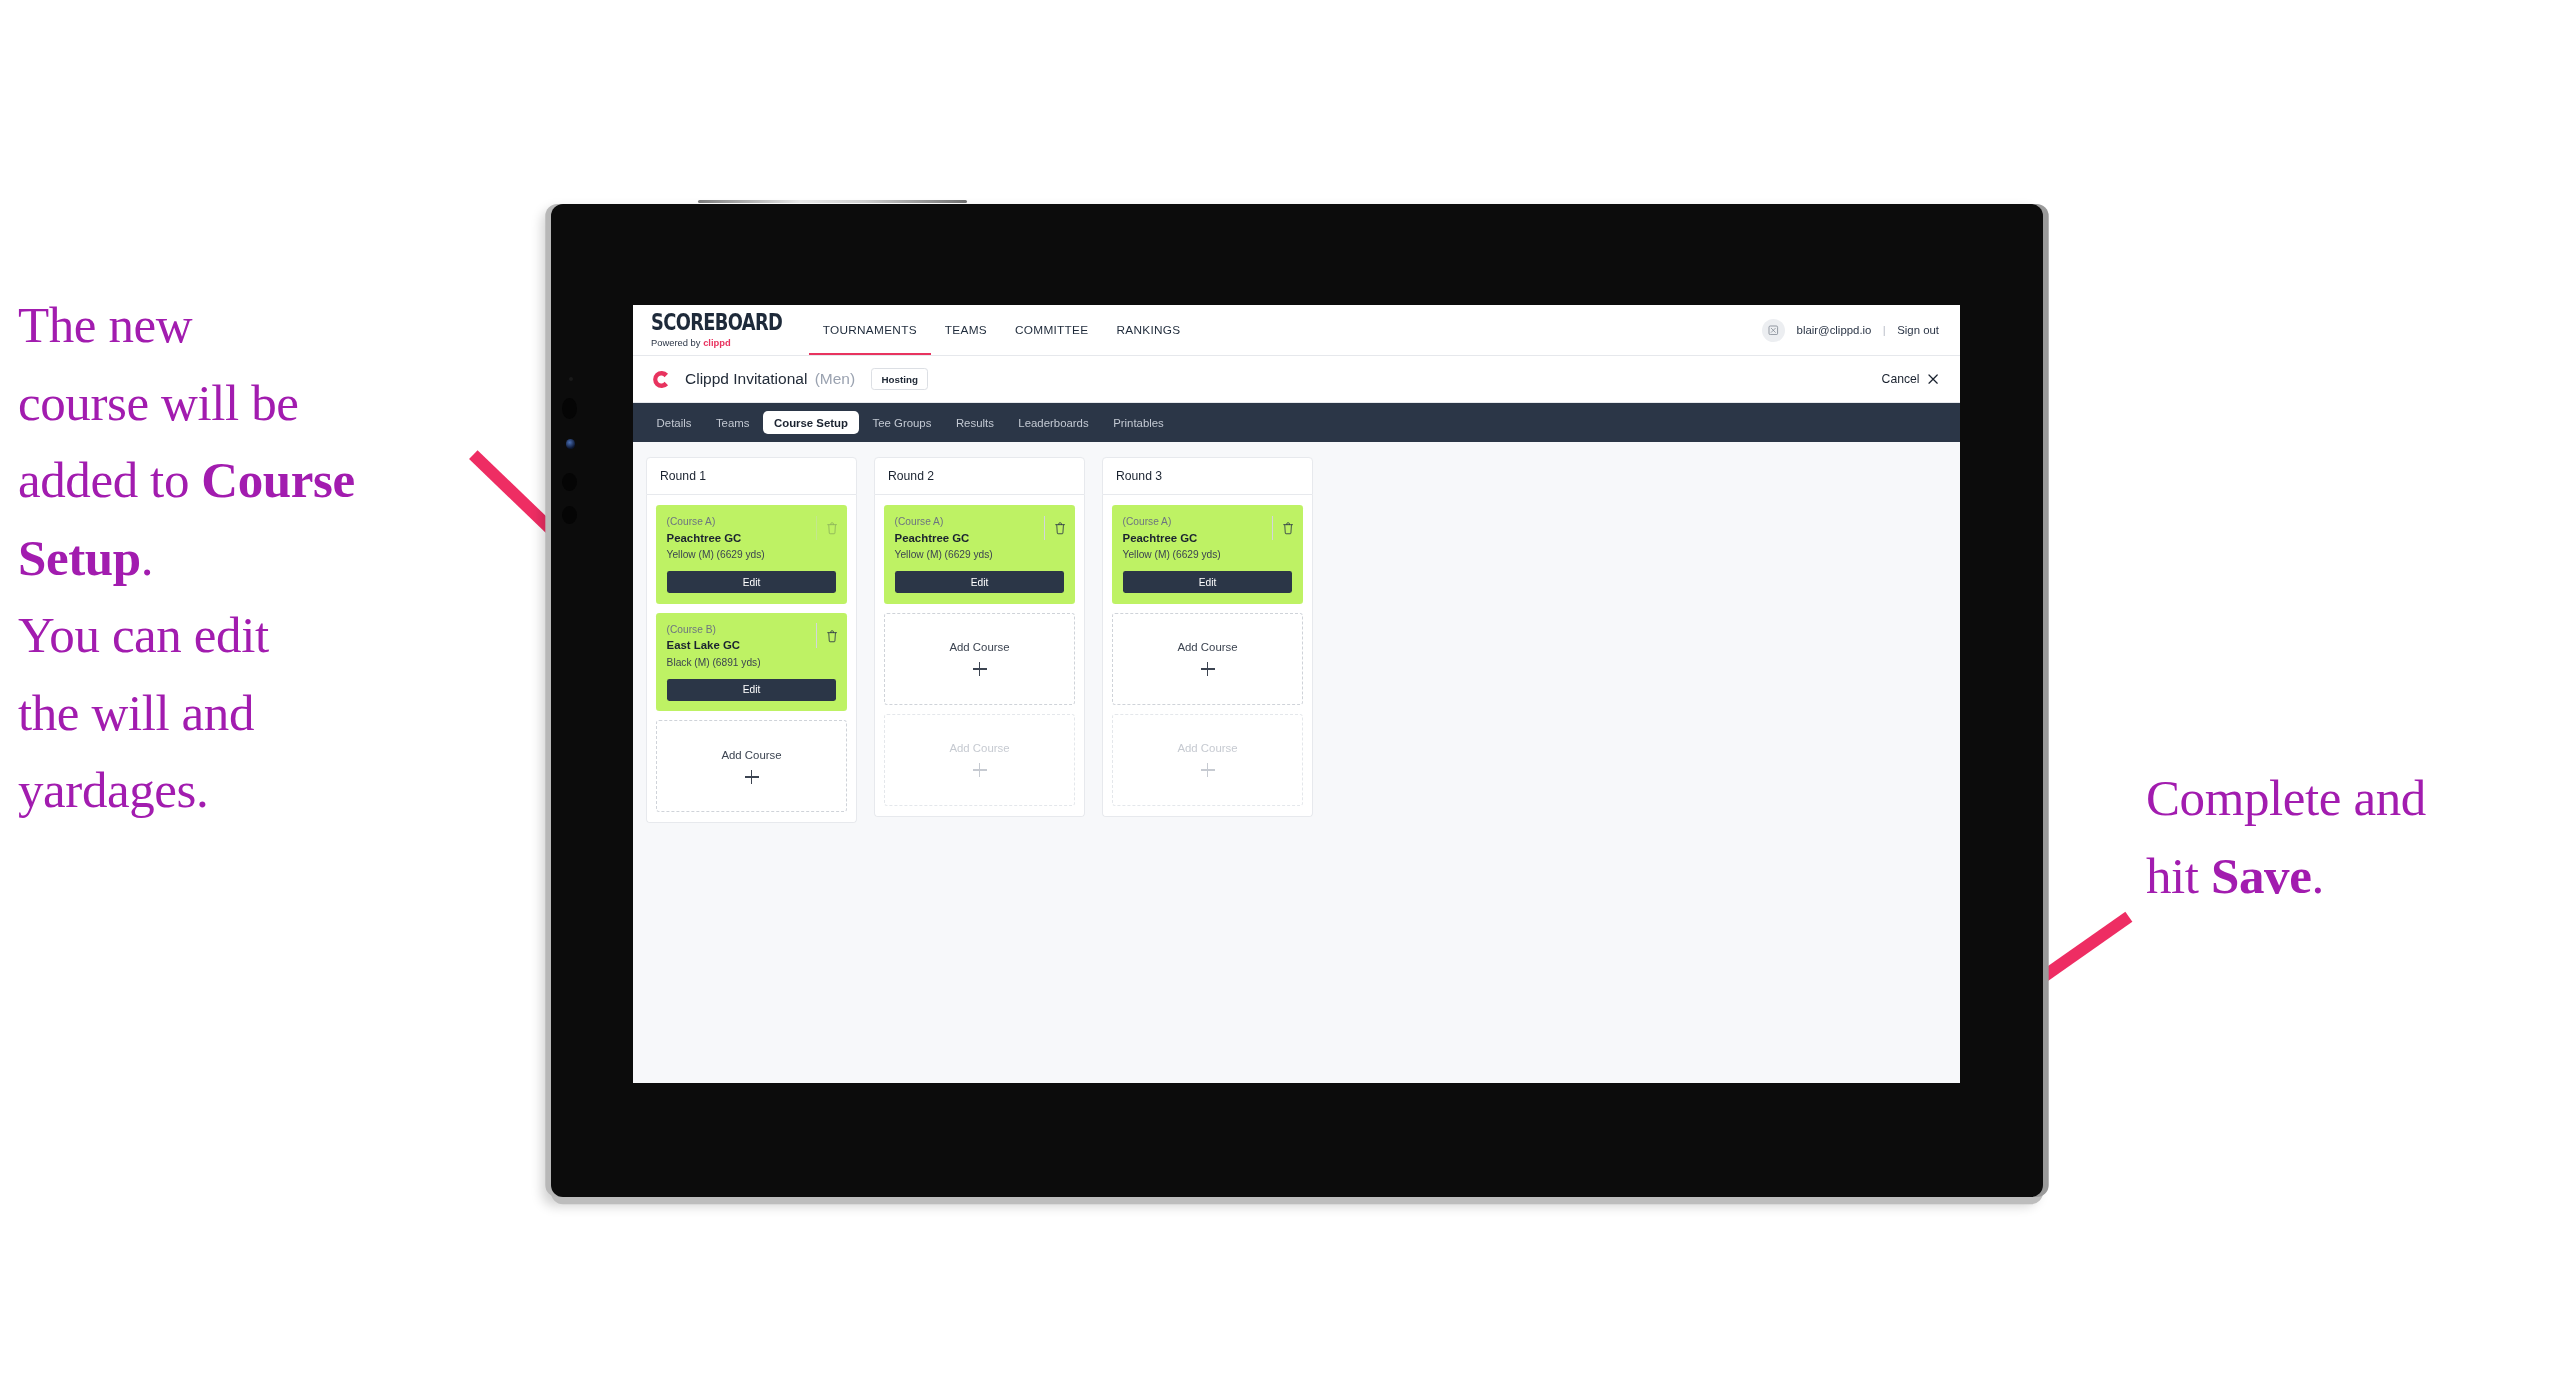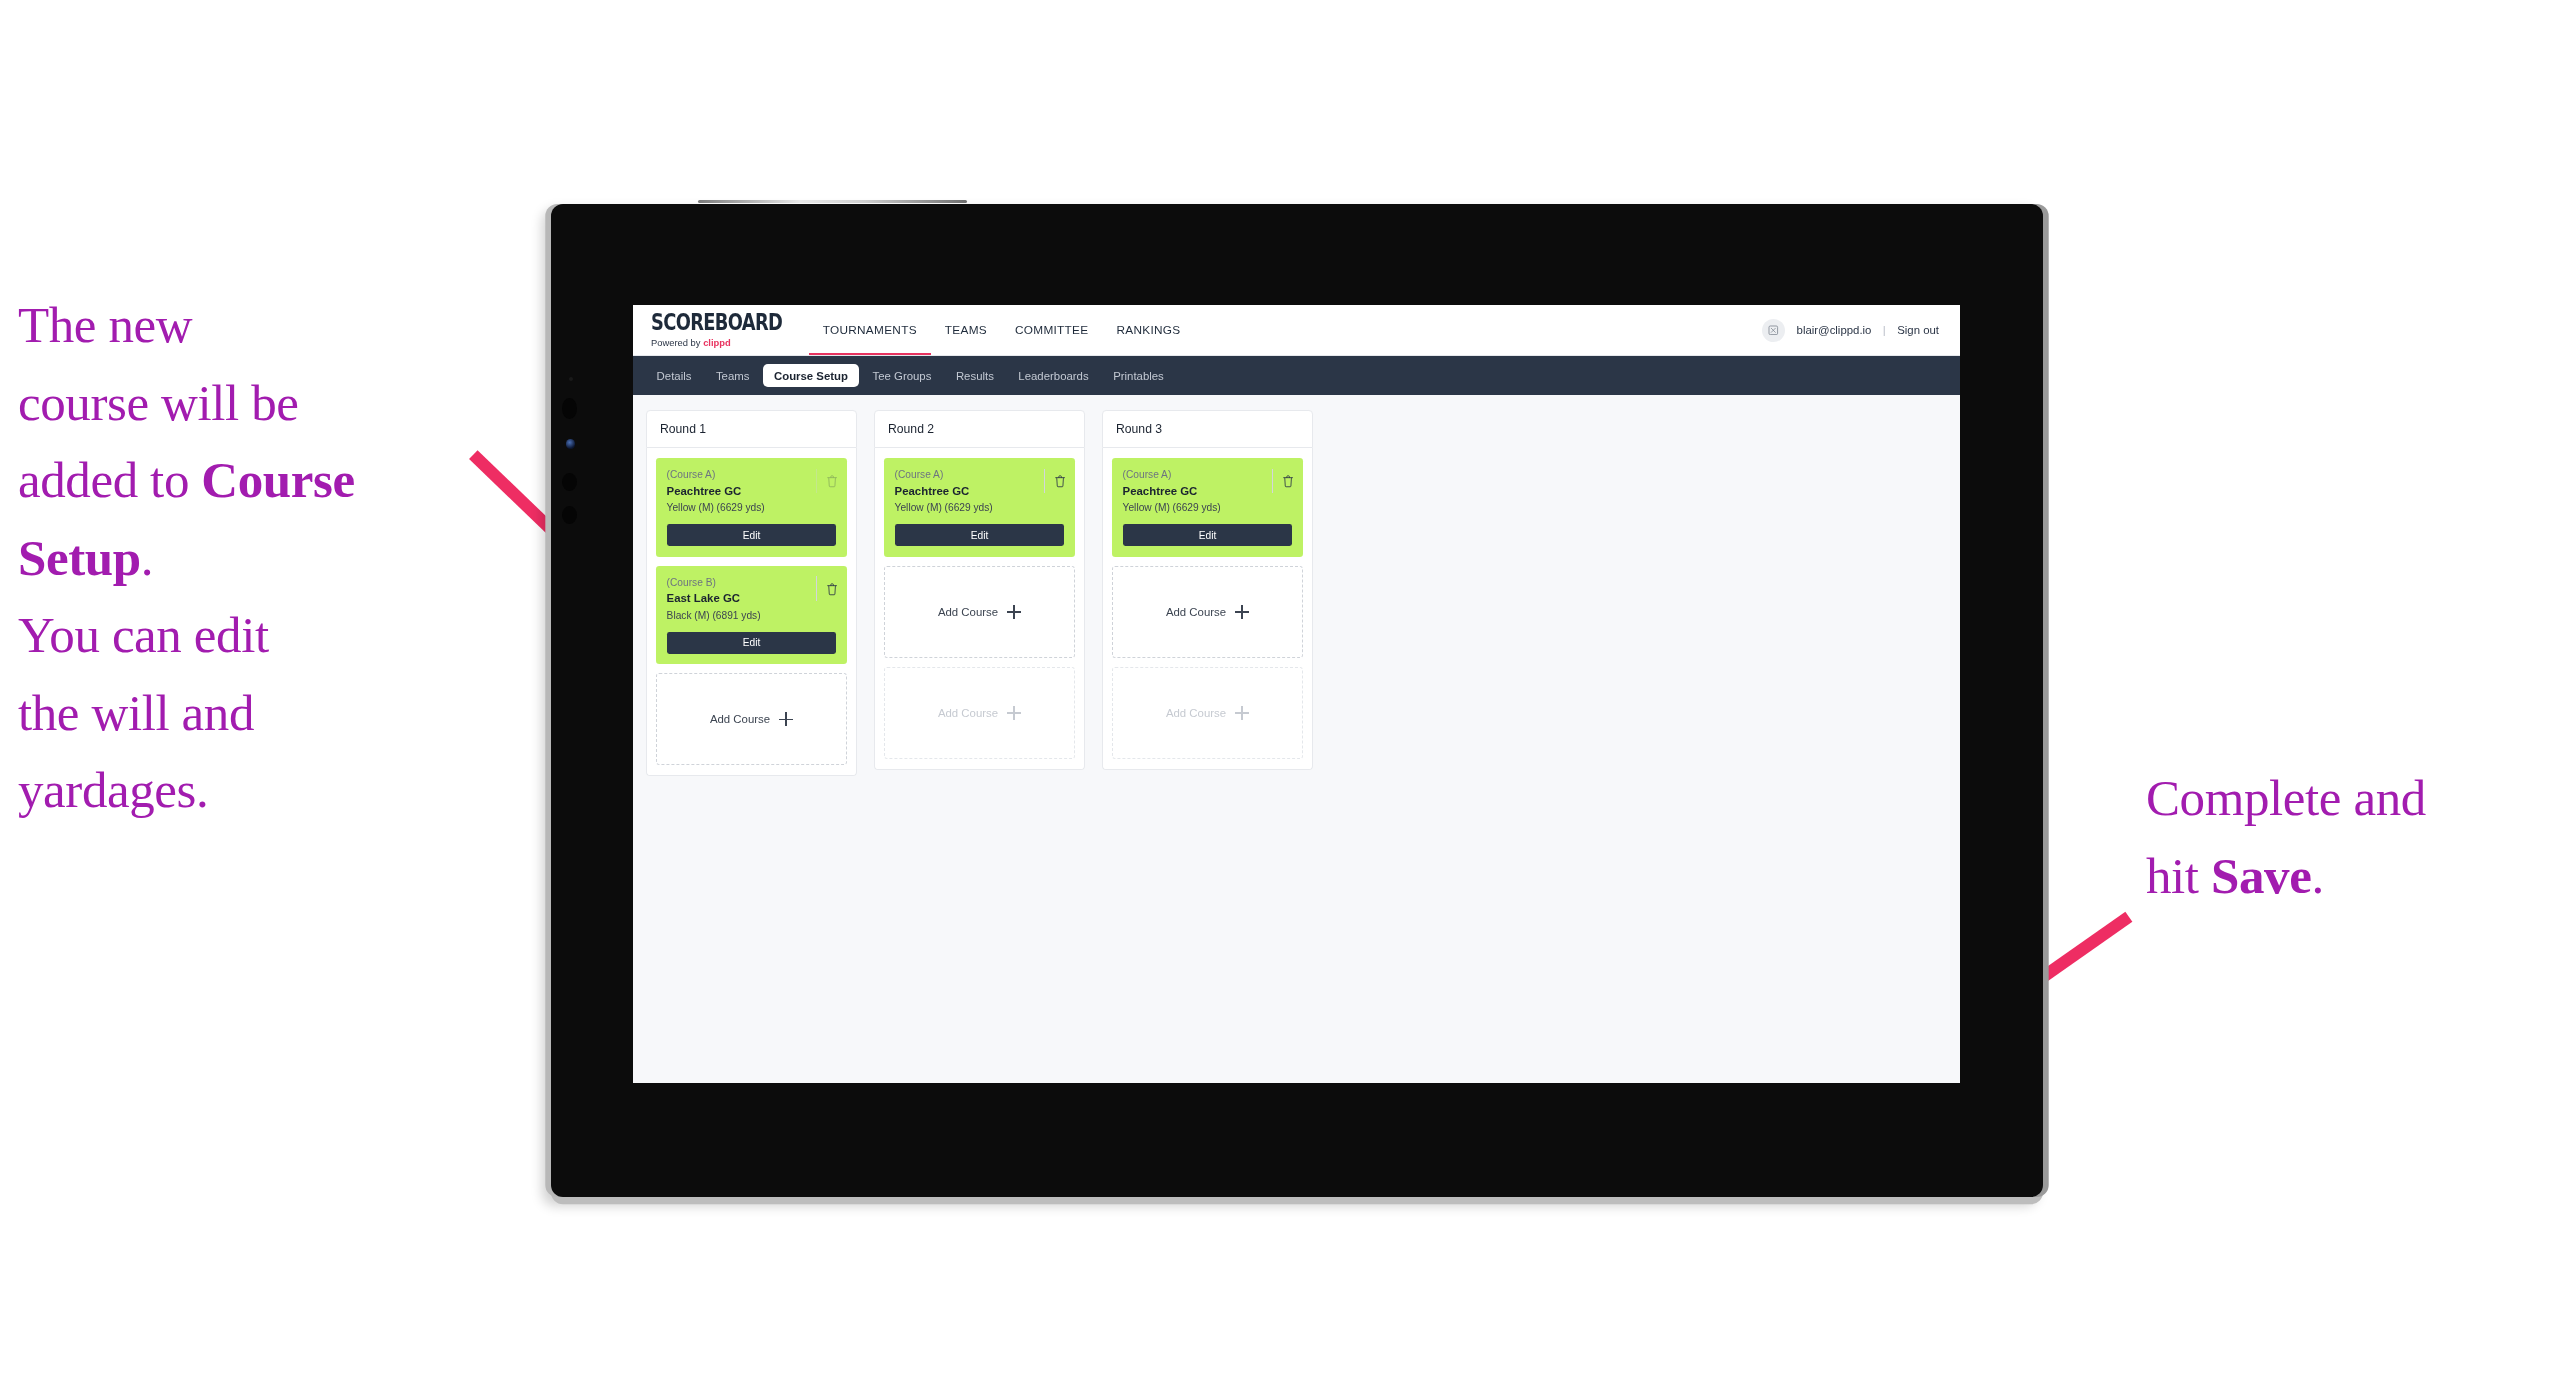--- a/index.html
+++ b/index.html
@@ -189,21 +189,21 @@
     height: 22px; font-size: 10.2px; font-family:"Liberation Sans", sans-serif;
     cursor: pointer;
   }
 
   .add-card {
     border: 0.8px dashed #cfd3d9; border-radius: 3.3px;
     background: #ffffff;
     height: 92px;
     display: flex; align-items: center; justify-content: center;
     gap: 9px; cursor: pointer;
-    font-size: 11.4px; color: #3c4451;
+    font-size: 11.4px; color: #3c4451; flex-direction: column;
   }
   .add-card.muted { color: #c6cad1; border-color: #e4e7eb; cursor: default; }
   .plus { display: inline-block; width: 14px; height: 14px; position: relative; }
   .plus::before, .plus::after {
     content:""; position:absolute; background: currentColor;
   }
   .plus::before { left:0; top:6.1px; width:14px; height:1.6px; }
   .plus::after  { top:0; left:6.1px; height:14px; width:1.6px; }
 </style>
 </head>
@@ -268,20 +268,34 @@
             <rect x="1.5" y="1.5" width="13" height="13" rx="2" fill="none" stroke="#7b828d" stroke-width="1.2"></rect>
             <path d="M4.5 4.5 L11.5 11.5 M11.5 4.5 L4.5 11.5" stroke="#7b828d" stroke-width="1.1"></path>
           </svg>
         </div>
         <span>blair@clippd.io</span>
         <span class="sep">|</span>
         <span id="signout">Sign out</span>
       </div>
     </div>
 
+    <div id="tourbar">
+      <svg id="clippd-c" viewBox="0 0 32 32">
+        <path d="M26 7.4A13 13 0 1 0 26 24.6 L20.6 19.4 A6 6 0 1 1 20.6 12.6 Z" fill="#E8335F"></path>
+      </svg>
+      <span id="tour-name">Clippd Invitational</span>
+      <span id="tour-gender">(Men)</span>
+      <span id="hosting-badge">Hosting</span>
+      <div id="cancel-btn">
+        <span>Cancel</span>
+        <svg width="12.2" height="12.2" viewBox="0 0 16 16">
+          <path d="M2.6 2.6 L13.4 13.4 M13.4 2.6 L2.6 13.4" stroke="#1b2330" stroke-width="1.6" stroke-linecap="round"></path>
+        </svg>
+      </div>
+    </div>
 
     <div id="tabstrip">
       <div class="stab"><span>Details</span></div>
       <div class="stab"><span>Teams</span></div>
       <div class="stab active"><span>Course Setup</span></div>
       <div class="stab"><span>Tee Groups</span></div>
       <div class="stab"><span>Results</span></div>
       <div class="stab"><span>Leaderboards</span></div>
       <div class="stab"><span>Printables</span></div>
     </div>

